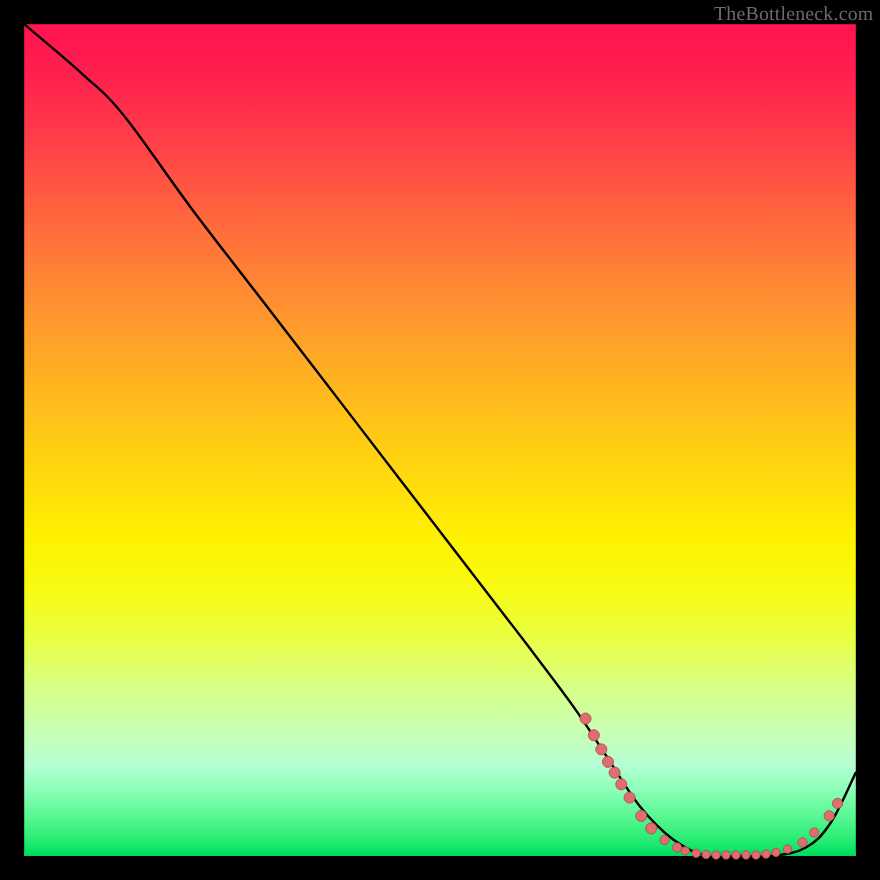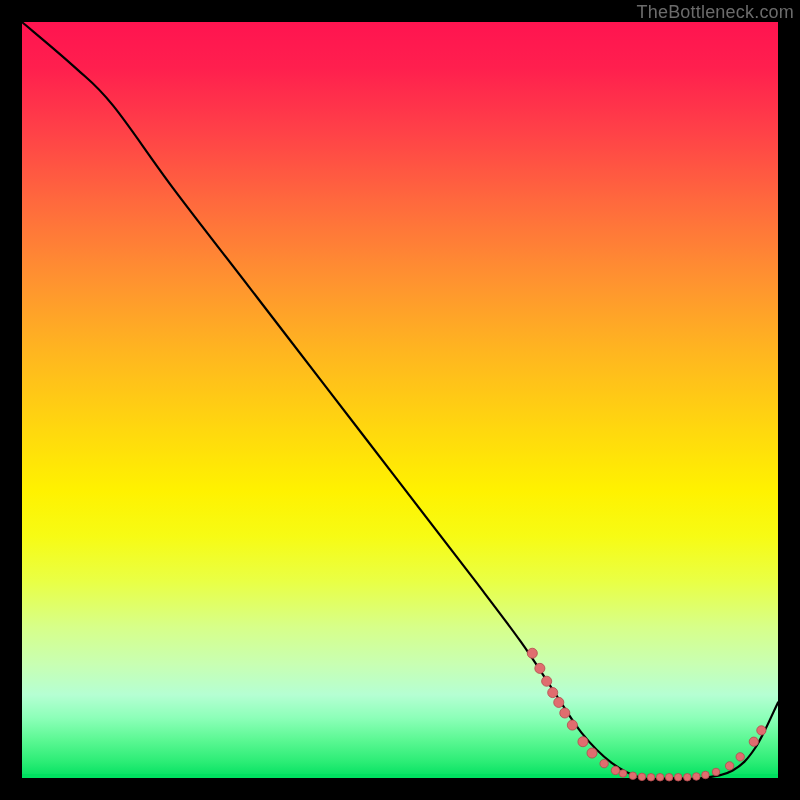--- a/index.html
+++ b/index.html
@@ -36,21 +36,21 @@
         #8dffb9 92%,
         #5bf893 95%,
         #29ec74 98%,
         #00e060 100%
       );
   }
   .watermark {
     position: absolute;
     top: 2px;
     right: 6px;
-    font-family: Liberation Sans, sans-serif;
+    font-family: Liberation Serif, serif;
     font-size: 18px;
     color: #6b6b6b;
     letter-spacing: 0.2px;
     user-select: none;
   }
   svg.curve {
     position: absolute;
     left: 22px;
     top: 22px;
     width: 756px;

